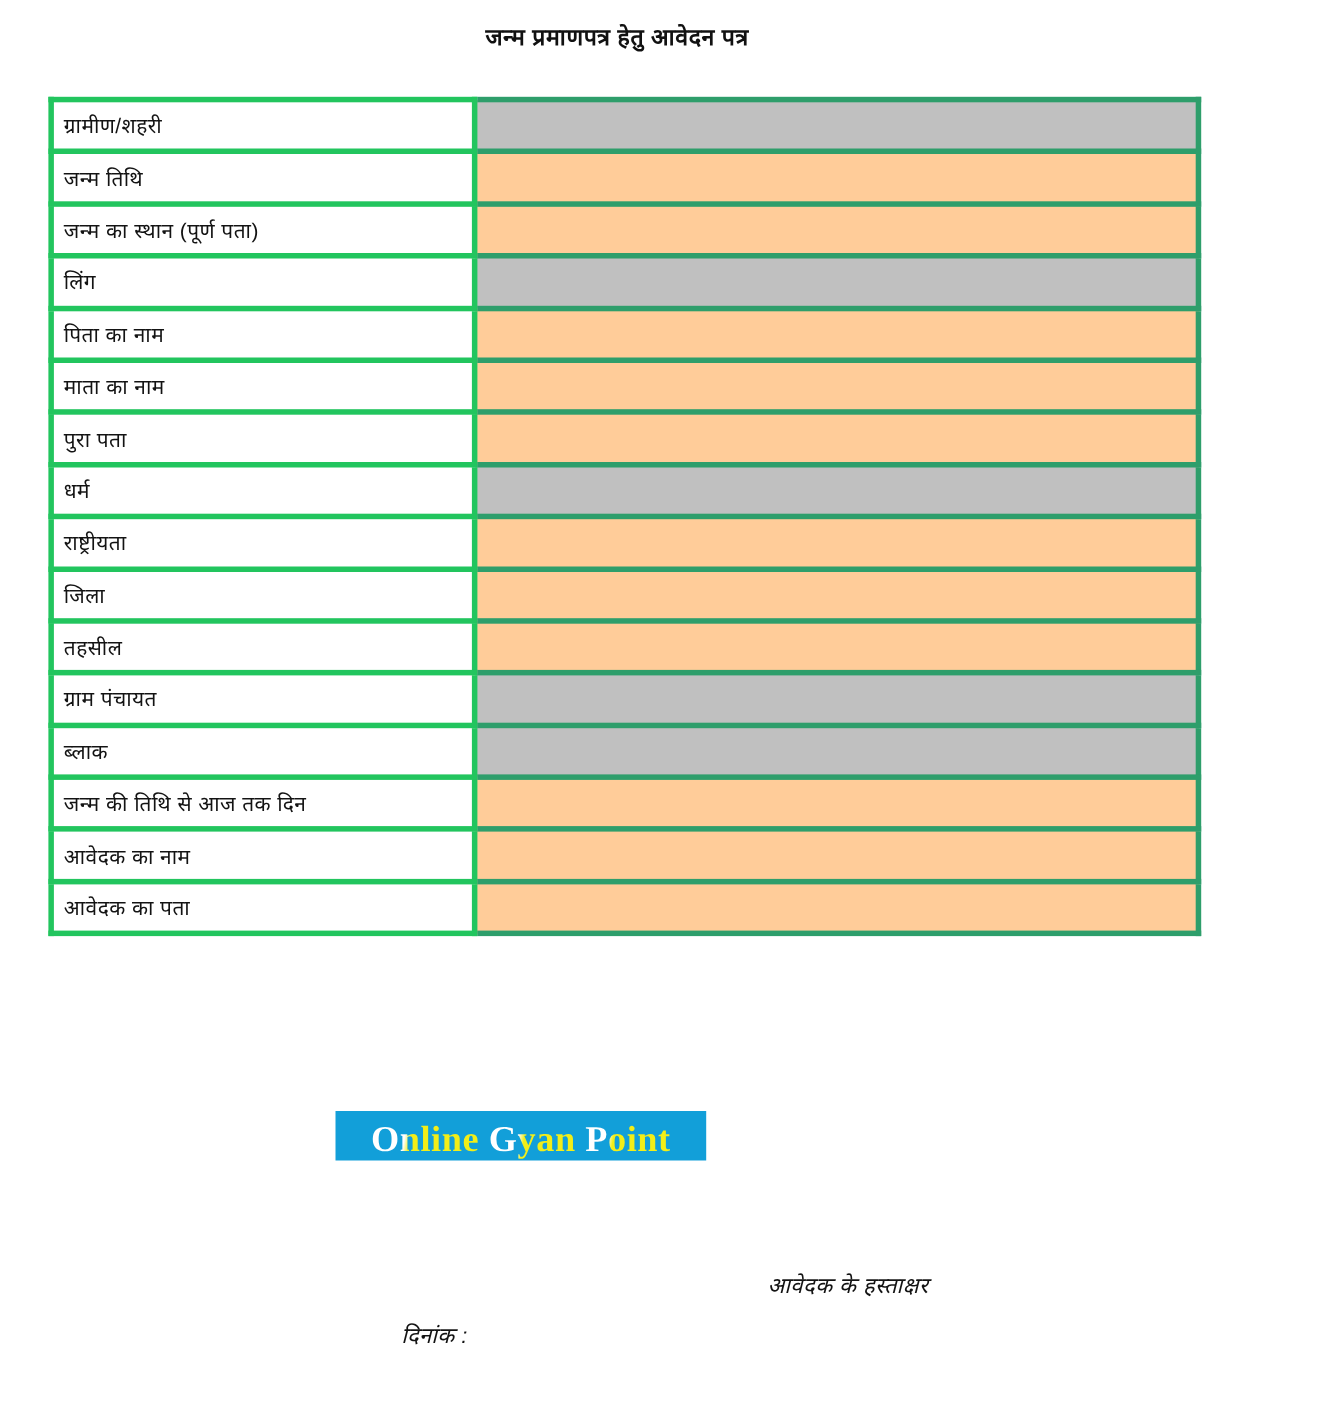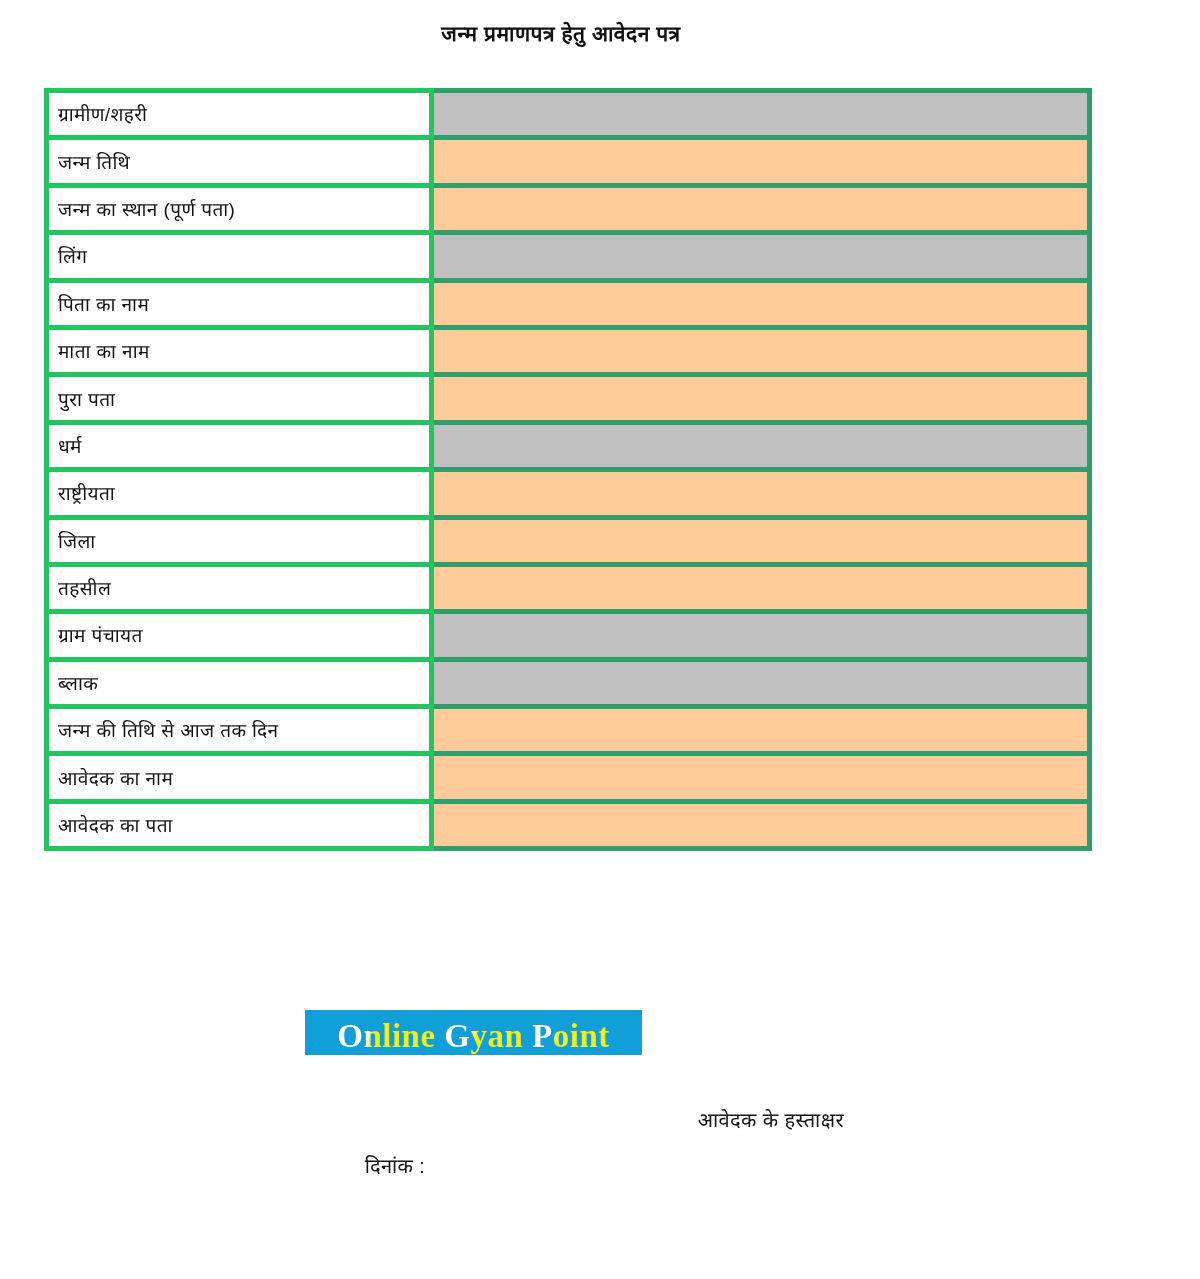--- a/index.html
+++ b/index.html
@@ -93,22 +93,23 @@
     -webkit-background-clip: text;
     background-clip: text;
     color: transparent;
     white-space: nowrap;
   }
 
   
   .footer-block {
     position: absolute;
     left: 0;
-    top: 1106px;
+    top: 1154px;
     width: 1122px;
+    font-style: italic;
   }
   .footer-line {
     text-align: right;
     padding-right: 278px;
     font-family: "Liberation Sans", "DejaVu Sans", sans-serif;
     font-size: 20px;
     font-weight: 500;
     color: #131313;
     letter-spacing: 0.4px;
     white-space: nowrap;

